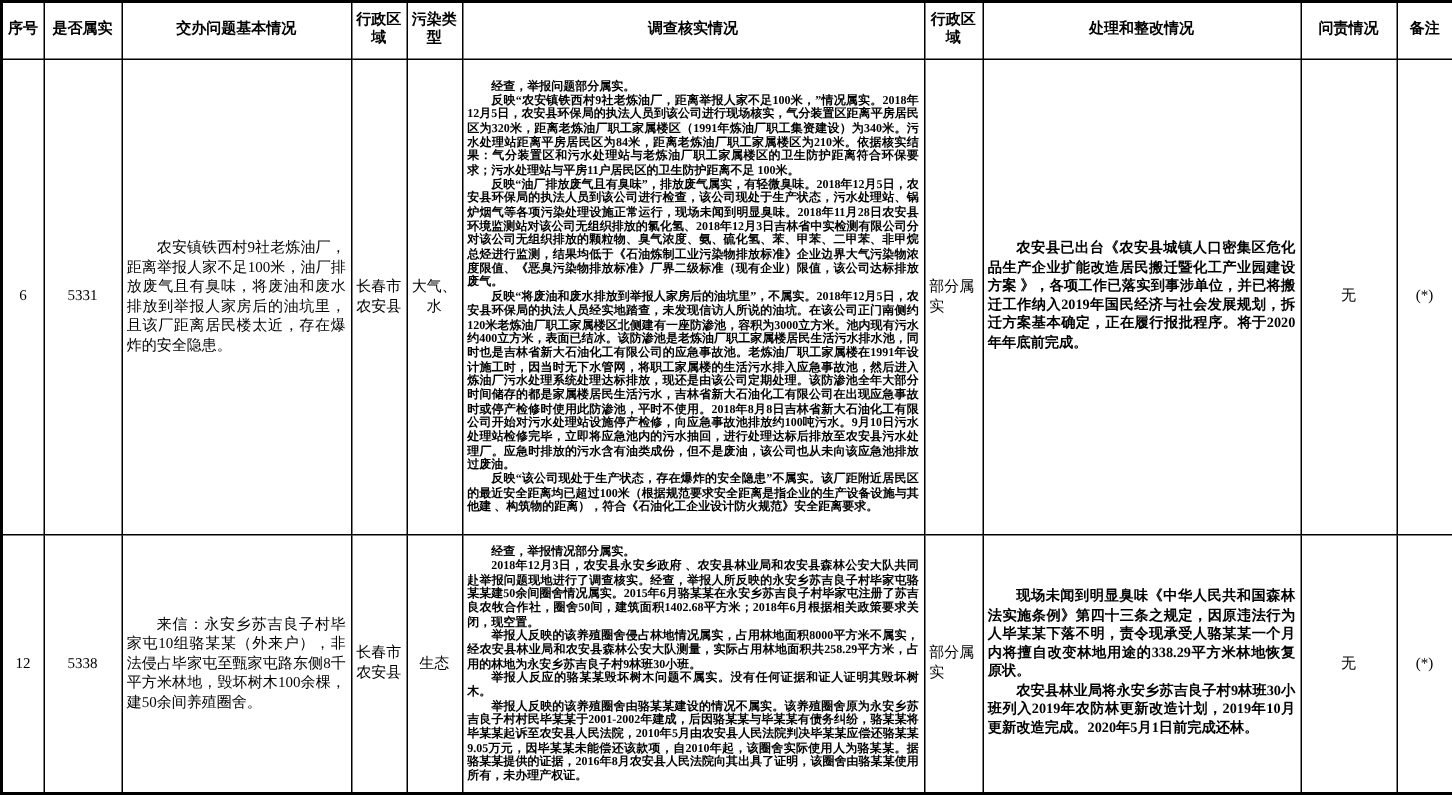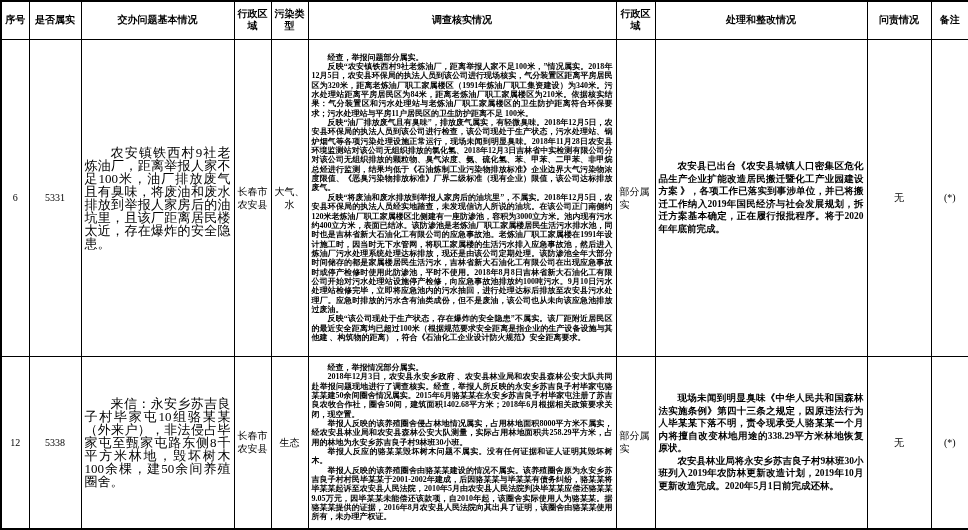--- a/index.html
+++ b/index.html
@@ -32,21 +32,21 @@
     text-align: center;
     line-height: 12px;
     padding: 2px 1px;
   }
   td.center {
     text-align: center;
     font-size: 10px;
     line-height: 13px;
   }
   td.problem-cell {
-    font-size: 13px;
+    font-size: 10px;
     line-height: 13px;
     text-align: justify;
     padding: 2px 5px;
   }
   td.problem-cell p { margin: 0; text-indent: 2em; }
   td.investigation-cell {
     font-size: 8px;
     line-height: 9.35px;
     text-align: justify;
     vertical-align: middle;

